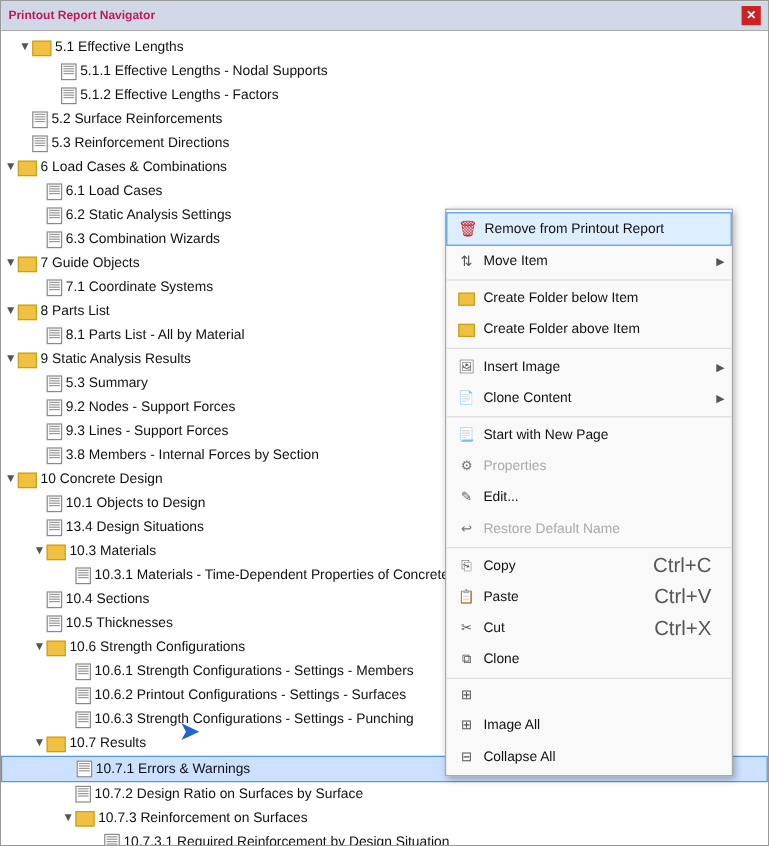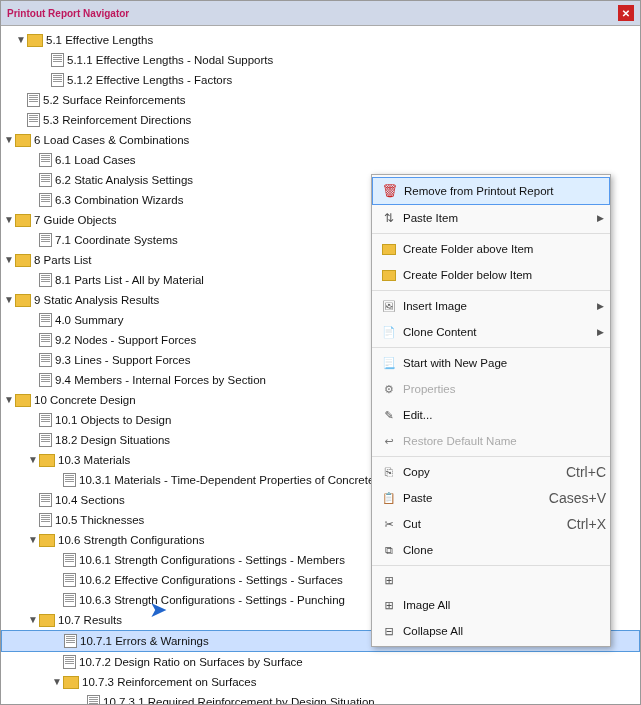--- a/index.html
+++ b/index.html
@@ -123,22 +123,22 @@
 
     .ctx-item .ctx-arrow {
       position: absolute;
       right: 6px;
       font-size: 9px;
       color: #555;
     }
 
     .ctx-item .ctx-shortcut {
       position: absolute;
-      right: 4px;
-      font-size: 14px;
+      right: 17px;
+      font-size: 17px;
       color: #555;
     }
 
     .ctx-separator {
       border: none;
       border-top: 1px solid #ddd;
       margin: 2px 0;
     }
 
     
@@ -261,57 +261,57 @@
     <div class="tree-item">
       <span class="indent" style="width:0px"></span>
       <span class="toggle">▼</span>
       <span class="icon-folder"></span>
       <span>9 Static Analysis Results</span>
     </div>
     <div class="tree-item">
       <span class="indent" style="width:24px"></span>
       <span class="toggle"></span>
       <span class="icon-page"></span>
-      <span>4.0 Summary</span>
+      <span>5.3 Summary</span>
     </div>
     <div class="tree-item">
       <span class="indent" style="width:24px"></span>
       <span class="toggle"></span>
       <span class="icon-page"></span>
       <span>9.2 Nodes - Support Forces</span>
     </div>
     <div class="tree-item">
       <span class="indent" style="width:24px"></span>
       <span class="toggle"></span>
       <span class="icon-page"></span>
       <span>9.3 Lines - Support Forces</span>
     </div>
     <div class="tree-item">
       <span class="indent" style="width:24px"></span>
       <span class="toggle"></span>
       <span class="icon-page"></span>
-      <span>9.4 Members - Internal Forces by Section</span>
+      <span>3.8 Members - Internal Forces by Section</span>
     </div>
     <div class="tree-item">
       <span class="indent" style="width:0px"></span>
       <span class="toggle">▼</span>
       <span class="icon-folder"></span>
       <span>10 Concrete Design</span>
     </div>
     <div class="tree-item">
       <span class="indent" style="width:24px"></span>
       <span class="toggle"></span>
       <span class="icon-page"></span>
       <span>10.1 Objects to Design</span>
     </div>
     <div class="tree-item">
       <span class="indent" style="width:24px"></span>
       <span class="toggle"></span>
       <span class="icon-page"></span>
-      <span>18.2 Design Situations</span>
+      <span>13.4 Design Situations</span>
     </div>
     <div class="tree-item">
       <span class="indent" style="width:24px"></span>
       <span class="toggle">▼</span>
       <span class="icon-folder"></span>
       <span>10.3 Materials</span>
     </div>
     <div class="tree-item">
       <span class="indent" style="width:48px"></span>
       <span class="toggle"></span>
@@ -339,21 +339,21 @@
     <div class="tree-item">
       <span class="indent" style="width:48px"></span>
       <span class="toggle"></span>
       <span class="icon-page"></span>
       <span>10.6.1 Strength Configurations - Settings - Members</span>
     </div>
     <div class="tree-item">
       <span class="indent" style="width:48px"></span>
       <span class="toggle"></span>
       <span class="icon-page"></span>
-      <span>10.6.2 Effective Configurations - Settings - Surfaces</span>
+      <span>10.6.2 Printout Configurations - Settings - Surfaces</span>
     </div>
     <div class="tree-item">
       <span class="indent" style="width:48px"></span>
       <span class="toggle"></span>
       <span class="icon-page"></span>
       <span>10.6.3 Strength Configurations - Settings - Punching</span>
     </div>
     <div class="tree-item">
       <span class="indent" style="width:24px"></span>
       <span class="toggle">▼</span>
@@ -389,40 +389,40 @@
 
     <div class="context-menu">
 
       <div class="ctx-item highlighted">
         <span class="ctx-icon icon-remove">🗑</span>
         <span>Remove from Printout Report</span>
       </div>
 
       <div class="ctx-item">
         <span class="ctx-icon icon-move">⇅</span>
-        <span>Paste Item</span>
+        <span>Move Item</span>
         <span class="ctx-arrow">▶</span>
       </div>
 
       <hr class="ctx-separator">
+
+      <div class="ctx-item">
+        <span class="ctx-icon">
+          <span class="icon-folder-sm" style="background:#f0c040;border:1px solid #c8a020;"></span>
+        </span>
+        <span>Create Folder below Item</span>
+      </div>
 
       <div class="ctx-item">
         <span class="ctx-icon">
           <span class="icon-folder-sm" style="background:#f0c040;border:1px solid #c8a020;"></span>
         </span>
         <span>Create Folder above Item</span>
       </div>
 
-      <div class="ctx-item">
-        <span class="ctx-icon">
-          <span class="icon-folder-sm" style="background:#f0c040;border:1px solid #c8a020;"></span>
-        </span>
-        <span>Create Folder below Item</span>
-      </div>
-
       <hr class="ctx-separator">
 
       <div class="ctx-item">
         <span class="ctx-icon icon-image">🖼</span>
         <span>Insert Image</span>
         <span class="ctx-arrow">▶</span>
       </div>
 
       <div class="ctx-item">
         <span class="ctx-icon icon-content">📄</span>
@@ -456,21 +456,21 @@
 
       <div class="ctx-item">
         <span class="ctx-icon icon-copy">⎘</span>
         <span>Copy</span>
         <span class="ctx-shortcut">Ctrl+C</span>
       </div>
 
       <div class="ctx-item">
         <span class="ctx-icon icon-paste">📋</span>
         <span>Paste</span>
-        <span class="ctx-shortcut">Cases+V</span>
+        <span class="ctx-shortcut">Ctrl+V</span>
       </div>
 
       <div class="ctx-item">
         <span class="ctx-icon icon-cut">✂</span>
         <span>Cut</span>
         <span class="ctx-shortcut">Ctrl+X</span>
       </div>
 
       <div class="ctx-item">
         <span class="ctx-icon icon-clone">⧉</span>

